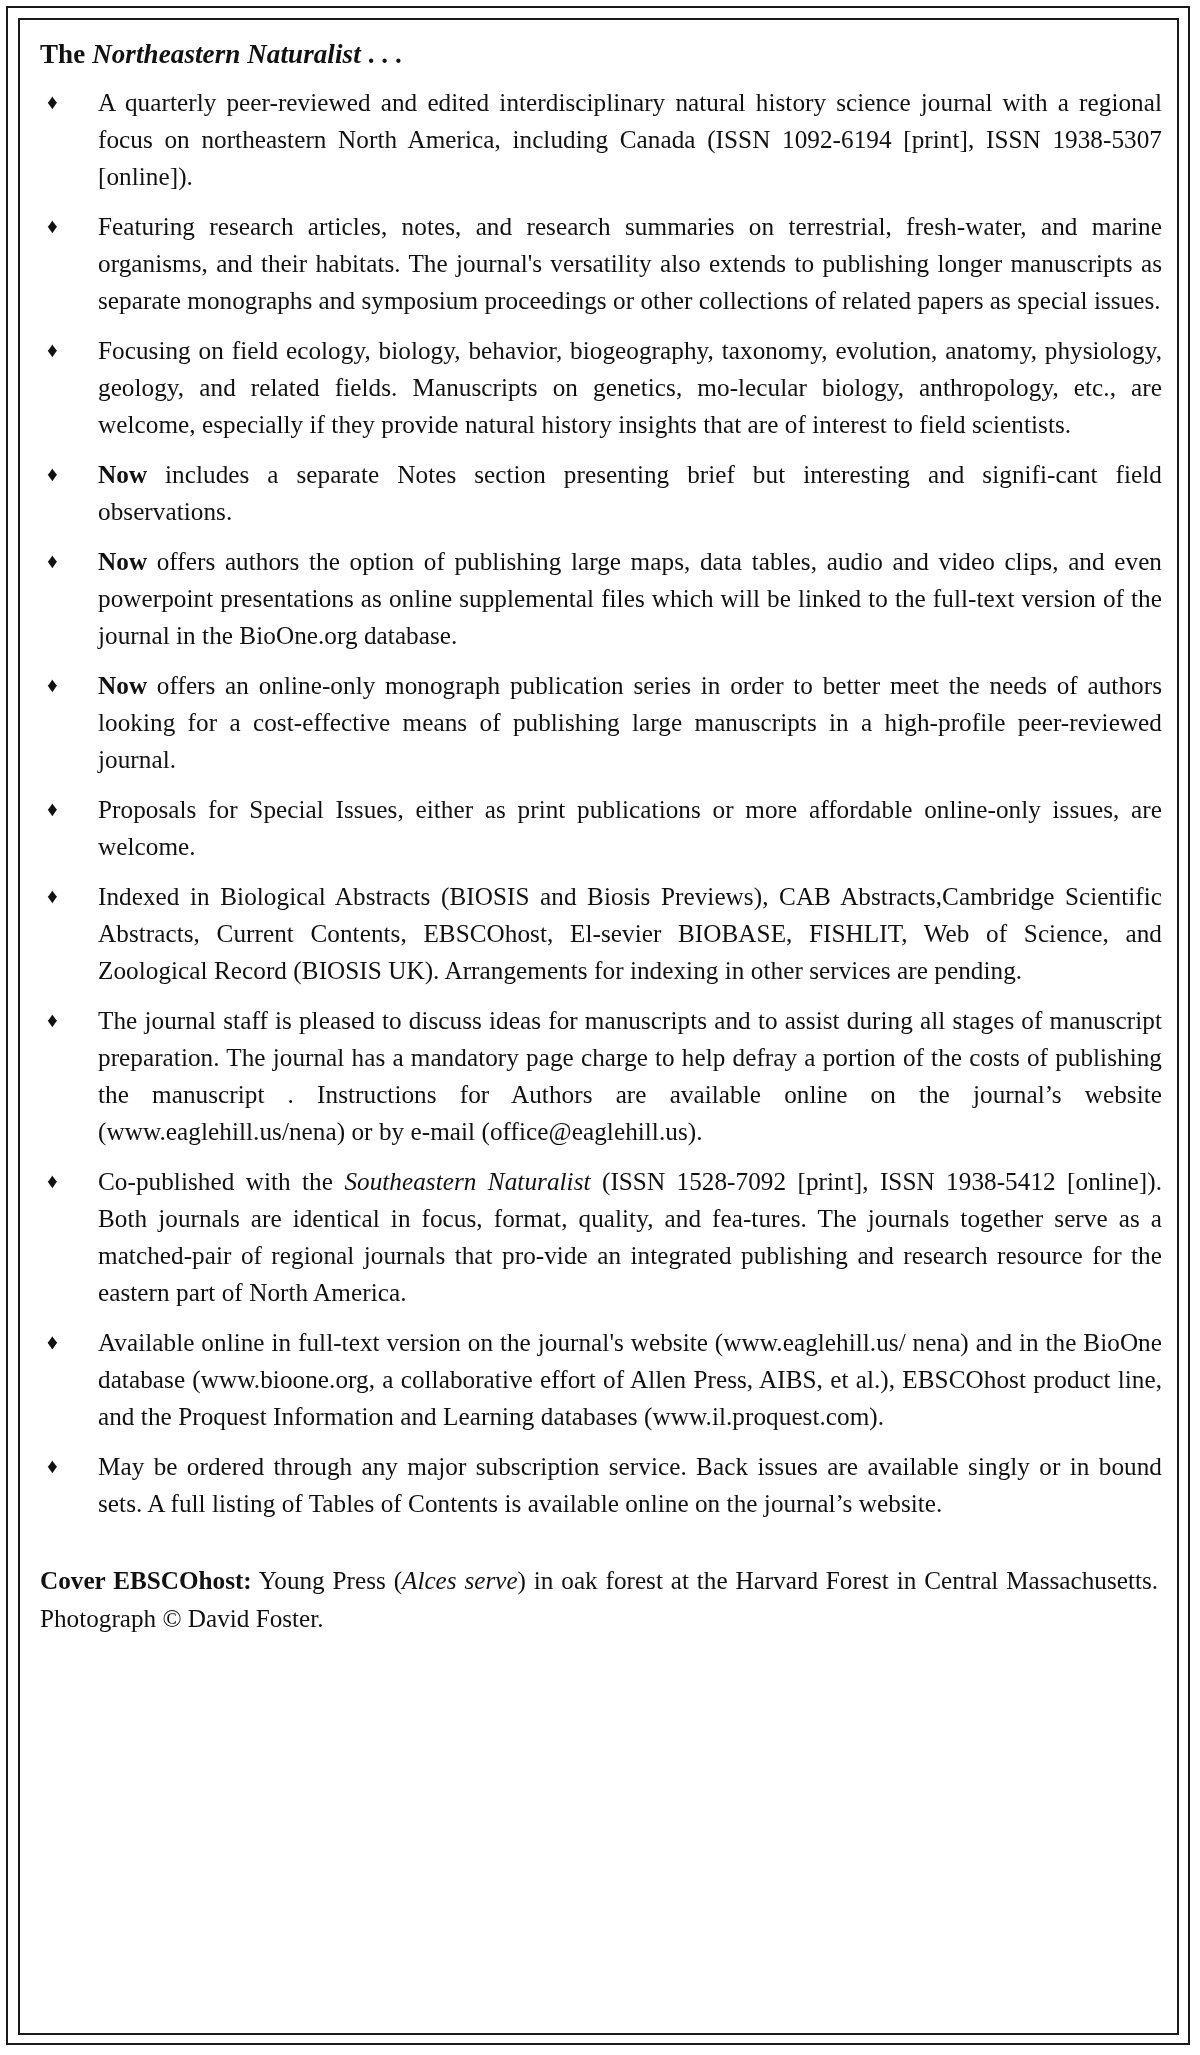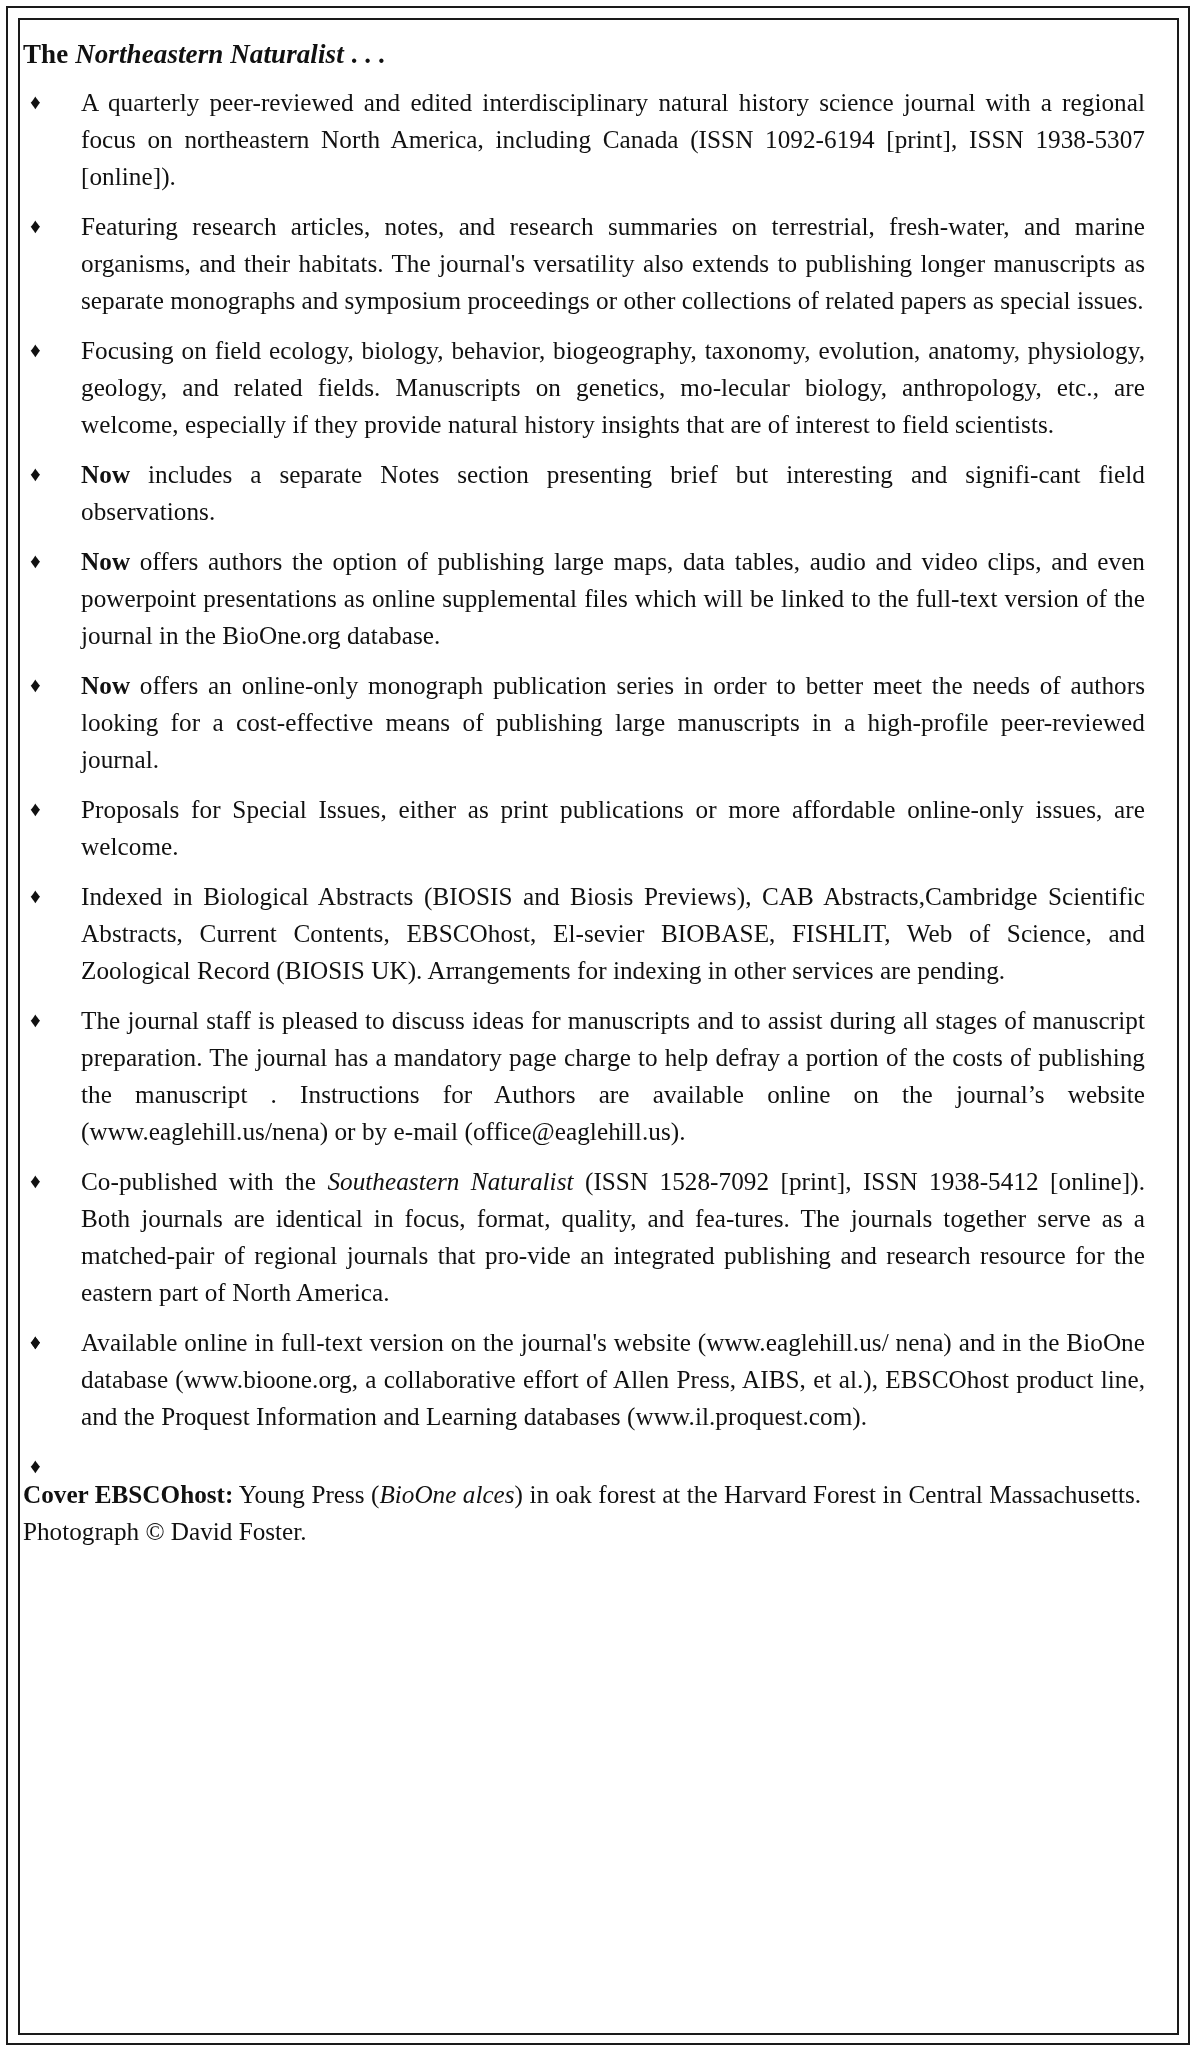--- a/index.html
+++ b/index.html
@@ -28,21 +28,21 @@
     position: absolute;
     left: 18px;
     top: 18px;
     width: 1161px;
     height: 2017px;
     border: 2px solid #1a1a1a;
     box-sizing: border-box;
   }
   .content {
     position: absolute;
-    left: 23px;
+    left: 40px;
     top: 36px;
     width: 1122px;
   }
   .title {
     font-size: 27px;
     line-height: 36px;
     margin: 0 0 12px 0;
     font-weight: bold;
     letter-spacing: 0.1px;
   }
@@ -104,17 +104,17 @@
     <li><span class="bullet">♦</span><span>Focusing on field ecology, biology, behavior, biogeography, taxonomy, evolution, anatomy, physiology, geology, and related fields. Manuscripts on genetics, mo-lecular biology, anthropology, etc., are welcome, especially if they provide natural history insights that are of interest to field scientists.</span></li>
     <li><span class="bullet">♦</span><b>Now</b><span> includes a separate Notes section presenting brief but interesting and signifi-cant field observations.</span></li>
     <li><span class="bullet">♦</span><b>Now</b><span> offers authors the option of publishing large maps, data tables, audio  and video clips, and even powerpoint presentations as online supplemental files which will be linked to the full-text version of the journal in the BioOne.org database.</span></li>
     <li><span class="bullet">♦</span><b>Now</b><span> offers an online-only monograph publication series in order to better meet the needs of authors looking for a cost-effective means of publishing large manuscripts in a high-profile peer-reviewed journal.</span></li>
     <li><span class="bullet">♦</span><span>Proposals for Special Issues, either as print publications or more affordable online-only issues, are welcome.</span></li>
     <li><span class="bullet">♦</span><span>Indexed in Biological Abstracts (BIOSIS and Biosis Previews), CAB Abstracts,Cambridge Scientific Abstracts, Current Contents, EBSCOhost, El-sevier BIOBASE, FISHLIT, Web of Science, and Zoological Record (BIOSIS UK). Arrangements for indexing in other services are pending.</span></li>
     <li><span class="bullet">♦</span><span>The journal staff is pleased to discuss ideas for manuscripts and to assist during all stages of manuscript preparation. The journal has a mandatory page charge to help defray a portion of the costs of publishing the manuscript  . Instructions for Authors are available online on the journal’s website (www.eaglehill.us/nena) or by e-mail (office@eaglehill.us).</span></li>
     <li><span class="bullet">♦</span><span>Co-published with the </span><i>Southeastern Naturalist</i><span>  (ISSN 1528-7092 [print], ISSN 1938-5412 [online]). Both journals are identical in focus, format, quality, and fea-tures. The journals together serve as a matched-pair of regional journals that pro-vide an integrated publishing and research resource for the eastern part of North America.</span></li>
     <li><span class="bullet">♦</span></li>
     <li><span class="bullet">♦</span><span>Available online in full-text version on the journal's website (www.eaglehill.us/ nena) and in the BioOne database (www.bioone.org, a collaborative effort of Allen Press, AIBS, et al.), EBSCOhost product line, and the Proquest Information and Learning databases (www.il.proquest.com).</span></li>
-    <li><span class="bullet">♦</span></li>
+    <li><span class="bullet">♦</span><span>May be ordered through any major subscription service. Back issues are available singly or in bound sets. A full listing of Tables of Contents is available online on the journal’s website.</span></li>
   </ul>
 
-  <p class="cover-caption"><span class="label">Cover EBSCOhost:</span><span>  Young Press (</span><span class="species">BioOne alces</span><span>) in oak forest at the Harvard Forest in Central Massachusetts.  Photograph © David Foster.</span></p>
+  <p class="cover-caption"><span class="label">Cover EBSCOhost:</span><span>  Young Press (</span><span class="species">Alces serve</span><span>) in oak forest at the Harvard Forest in Central Massachusetts.  Photograph © David Foster.</span></p>
 </div>
 
 </body></html>

